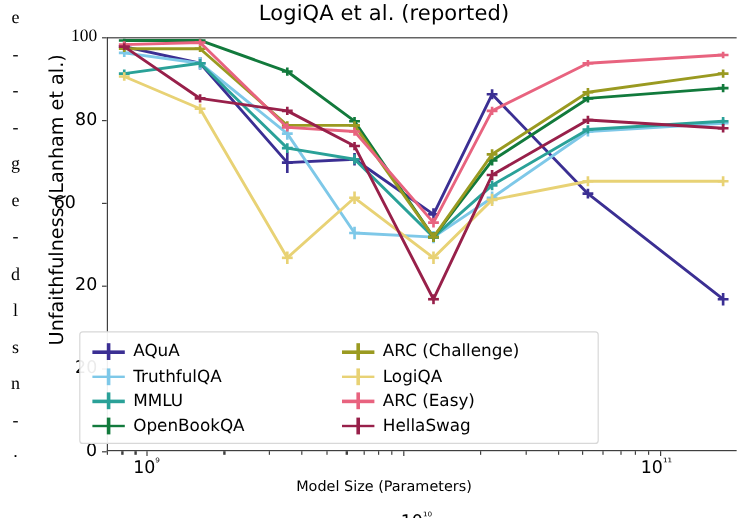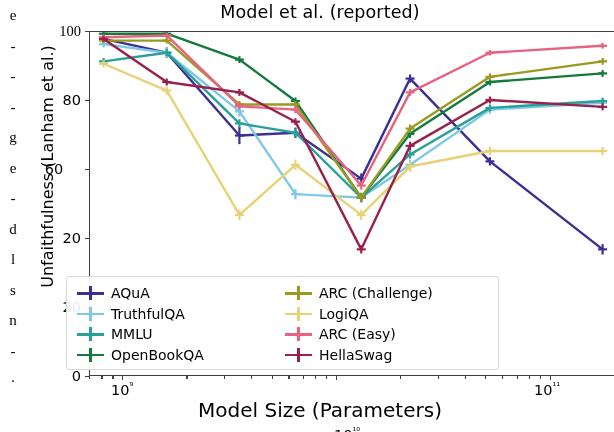--- a/index.html
+++ b/index.html
@@ -35,21 +35,21 @@
     transform:rotate(-90deg);text-align:center;
     font-size:16px;color:#000;
   }
   .ytick{position:absolute;right:0;width:46px;text-align:right;
          font-size:14.5px;color:#000;transform:translateY(-50%);}
   .ytickmark{position:absolute;left:0;width:4px;height:1.2px;background:#3f3f3f;}
 
   
   #x-axis-label{
     position:absolute;left:0;top:398px;width:588px;text-align:center;
-    font-size:20px;color:#000;
+    font-size:12px;color:#000;
   }
   .xtick{position:absolute;top:380px;font-size:14.5px;color:#000;
          transform:translateX(-50%);white-space:nowrap;}
   .xtick sup{font-size:9.5px;vertical-align:super;}
   .xtickmark{position:absolute;top:376px;width:1.2px;height:4px;background:#3f3f3f;}
   .xtickmark.minor{height:2.5px;}
 
   
   #legend{
     position:absolute;left:40px;top:276px;width:433px;height:94px;
@@ -81,21 +81,21 @@
 -
 d
 l
 s
 n
 -
 ·</div>
 
   <div id="figure">
 
-    <div id="chart-title">Model et al. (reported)</div>
+    <div id="chart-title">LogiQA et al. (reported)</div>
 
     <div id="y-axis-label">Unfaithfulness (Lanham et al.)</div>
 
     <div id="y-ticks">
         <div class="ytick" style="top: 376px; right: 533px;">0</div>
         <div class="ytickmark" style="left: 59px; top: 376px;"></div>
         <div class="ytick" style="top: 307px; right: 533px;">20</div>
         <div class="ytickmark" style="left: 59px; top: 307px;"></div>
         <div class="ytick" style="top: 238px; right: 533px;">20</div>
         <div class="ytickmark" style="left: 59px; top: 238px;"></div>

